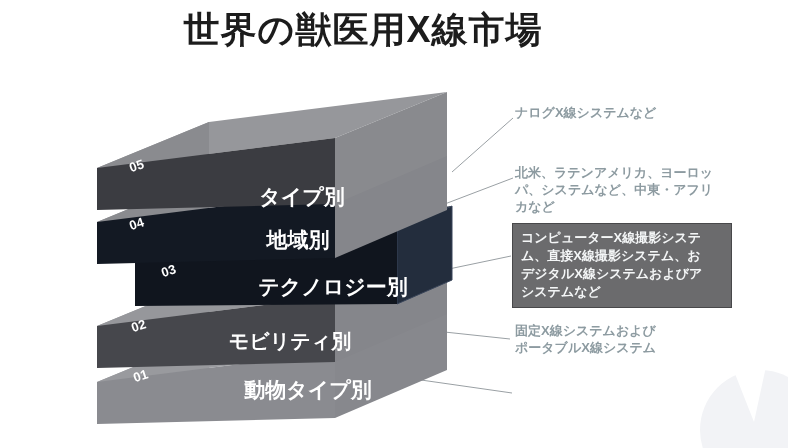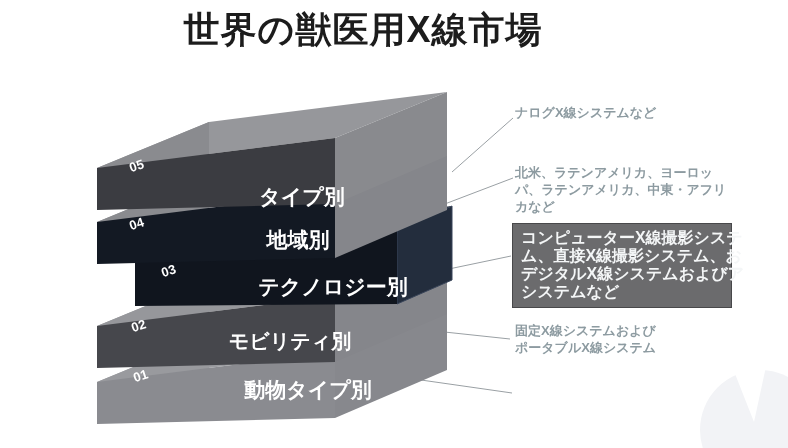--- a/index.html
+++ b/index.html
@@ -29,21 +29,21 @@
   .connector{stroke:#9aa0a4;stroke-width:1;fill:none;}
   .ann{
     position:absolute;left:515px;width:225px;
     font-size:13px;line-height:17px;font-weight:600;
     color:#8d9ba1;
   }
   .ann-box{
     position:absolute;left:512px;top:223px;width:202px;
     background:#6b6b6d;border:1px solid #48484a;
     padding:5px 8px 6px 8px;
-    font-size:16px;line-height:18px;font-weight:700;
+    font-size:13px;line-height:18px;font-weight:700;
     color:#f4f6f7;
   }
   .ann div,.ann-box div{white-space:nowrap;}
 </style>
 </head>
 <body>
 
 <div class="stage">
 
   <svg class="diagram" viewBox="0 0 788 448">
@@ -106,21 +106,21 @@
   </svg>
 
   <div class="title">世界の獣医用X線市場</div>
 
   <div class="ann" style="top:104px;">
     <div>ナログX線システムなど</div>
   </div>
 
   <div class="ann" style="top:156px;margin-top:8px;">
     <div>北米、ラテンアメリカ、ヨーロッ</div>
-    <div>パ、ラテンアメリカ、中東・アフリ</div>
+    <div>パ、システムなど、中東・アフリ</div>
     <div>カなど</div>
   </div>
 
   <div class="ann-box">
     <div>コンピューターX線撮影システ</div>
     <div>ム、直接X線撮影システム、お</div>
     <div>デジタルX線システムおよびア</div>
     <div>システムなど</div>
   </div>
 

